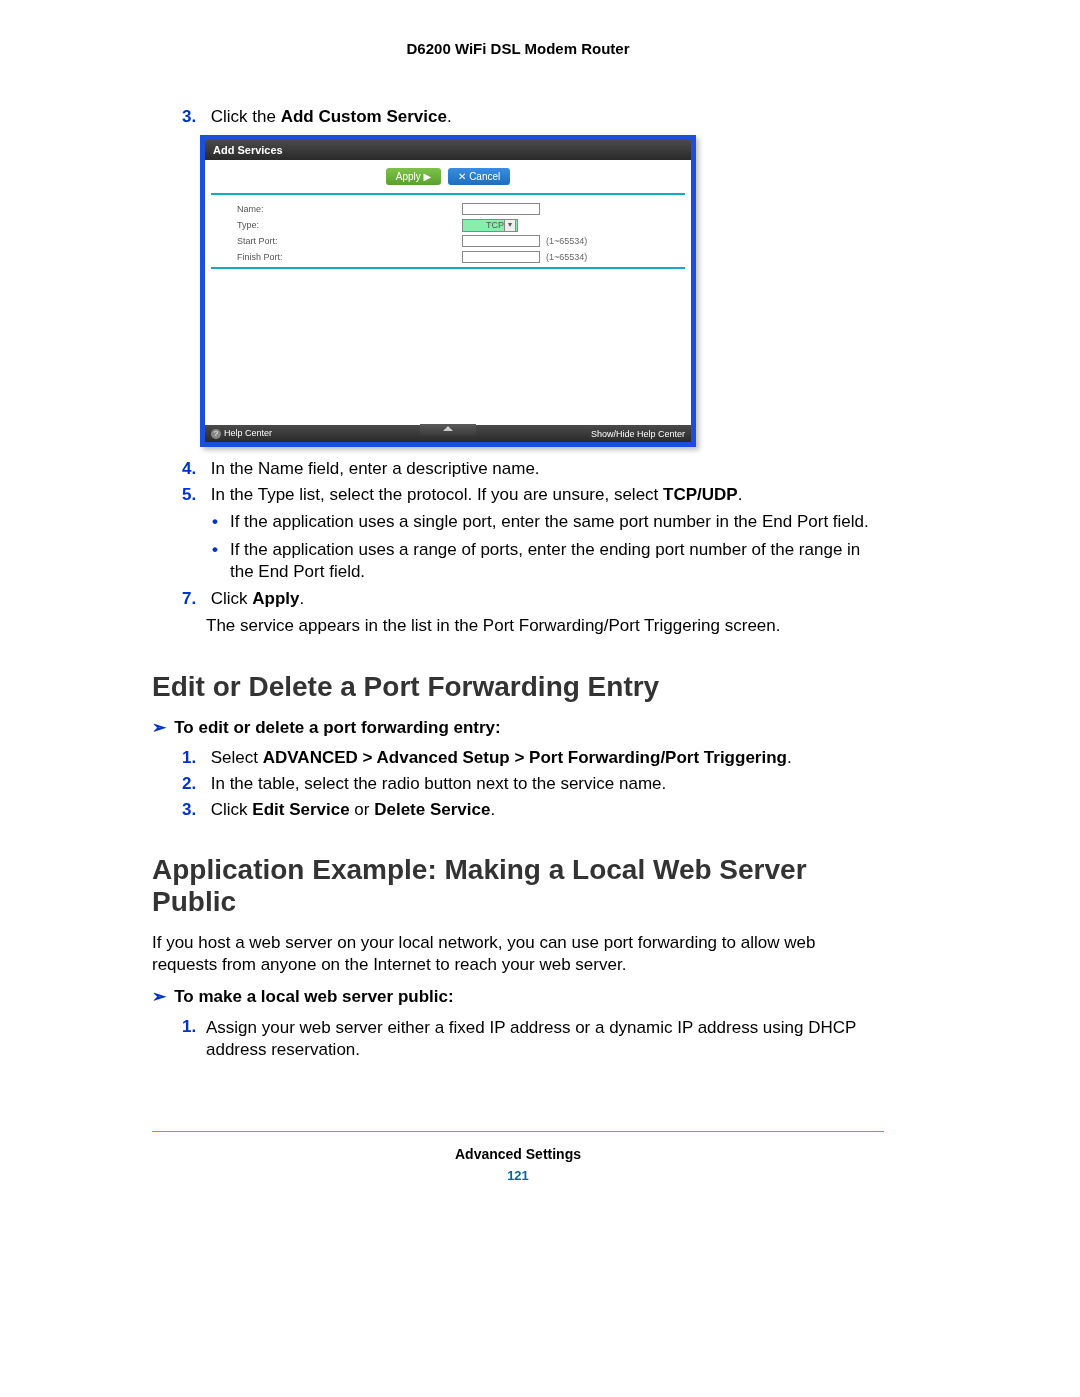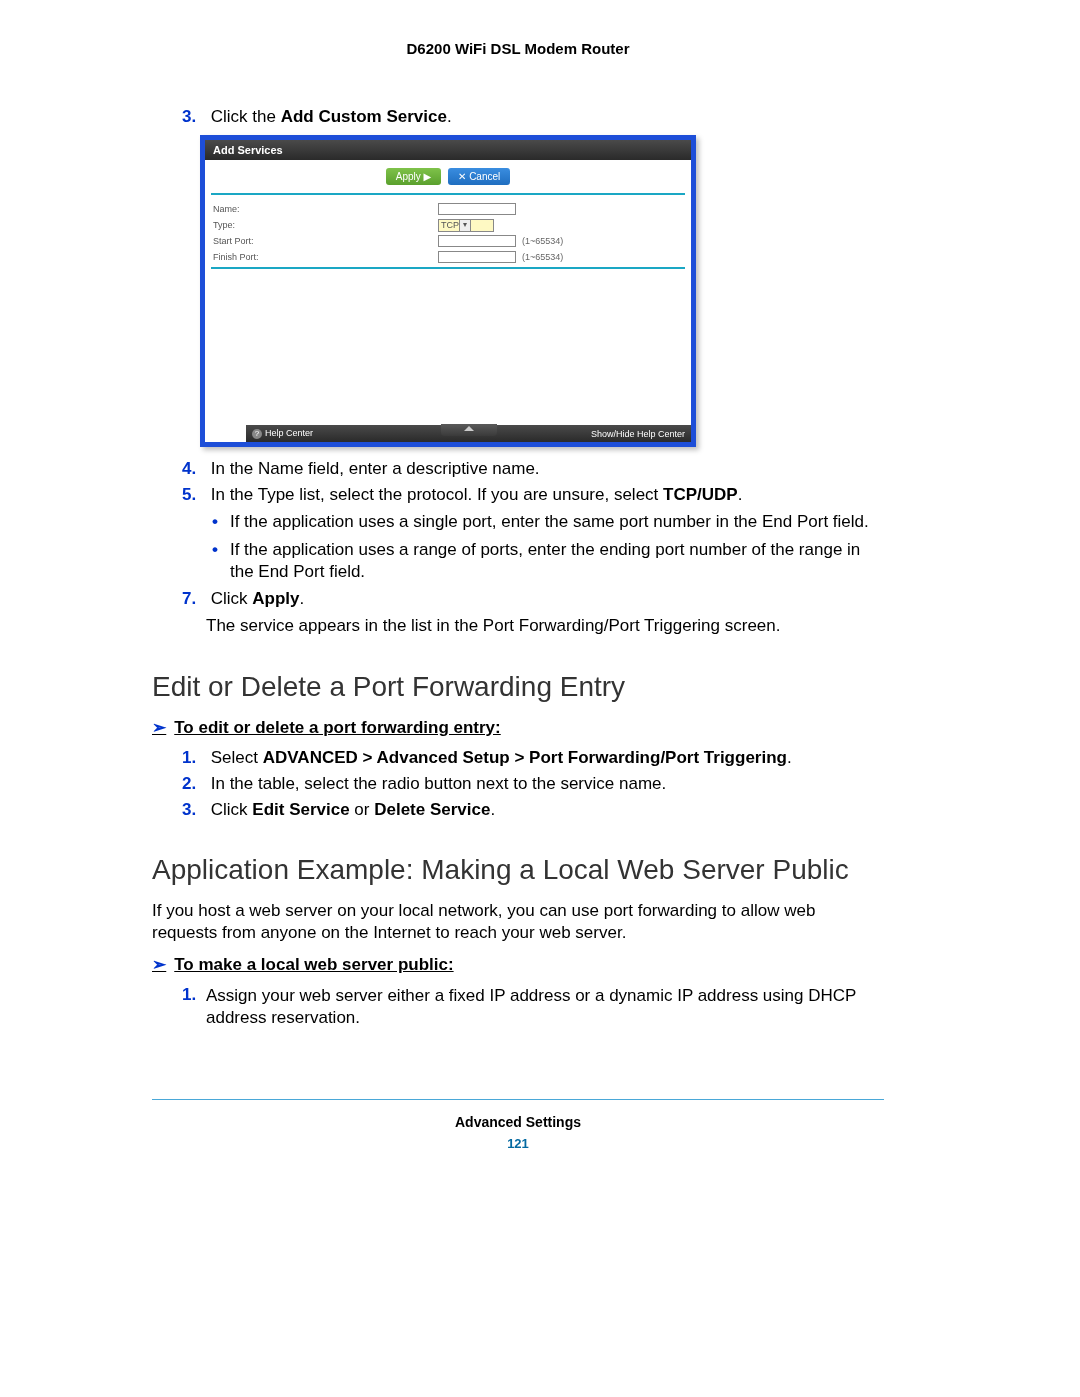--- a/index.html
+++ b/index.html
@@ -46,30 +46,29 @@
     line-height: 22px;
   }
   .bullet-text { flex: 1; line-height: 22px; }
   .followup {
     font-size: 17px;
     margin: 6px 0 6px 54px;
     line-height: 22px;
   }
   h2.section {
     font-family: "Trebuchet MS", "Lucida Sans", Arial, sans-serif;
-    font-weight: normal;
+    font-weight: bold;
     font-size: 28px;
     color: #333;
     margin: 34px 0 14px 0;
   }
   .task-line {
     font-size: 17px;
     font-weight: bold;
     margin: 10px 0 10px 0;
-    text-decoration: underline;
   }
   .task-arrow {
     color: #0033cc;
     margin-right: 8px;
   }
   .body-para {
     font-size: 17px;
     line-height: 22px;
     margin: 8px 0;
   }
@@ -109,46 +108,47 @@
   .btn-cancel { background: linear-gradient(#3a8de0, #1f6ec0); }
   .shot-divider {
     height: 2px;
     background: #1aa7c4;
     margin: 0 6px;
   }
   .shot-form {
     padding: 6px 8px 2px 8px;
     background: #fff;
     min-height: 60px;
+    margin-left: 24px;
   }
   .form-row {
     display: flex;
     align-items: center;
     height: 16px;
     font-size: 9px;
     color: #555;
   }
   .form-label { width: 225px; }
   .form-input {
     border: 1px solid #888;
     height: 12px;
     width: 78px;
     background: #fff;
     box-sizing: border-box;
   }
   .form-select {
     border: 1px solid #888;
     height: 13px;
     width: 56px;
-    background: #fef9c3;
+    background: #86efac;
     box-sizing: border-box;
     font-size: 9px;
     padding: 0 2px;
     display: flex;
-    justify-content: flex-start;
+    justify-content: flex-end;
     align-items: center;
   }
   .sel-arrow {
     border: 1px solid #888;
     width: 10px;
     height: 11px;
     text-align: center;
     line-height: 9px;
     font-size: 8px;
     background: #eee;
@@ -165,21 +165,20 @@
   }
   .shot-footer {
     background: linear-gradient(#4a4a4a, #2a2a2a);
     color: #fff;
     font-size: 9px;
     padding: 3px 6px;
     display: flex;
     justify-content: space-between;
     align-items: center;
     position: relative;
-    margin-left: 41px;
   }
   .shot-footer .help-icon {
     display: inline-block;
     width: 10px;
     height: 10px;
     border-radius: 50%;
     background: #888;
     color: #fff;
     text-align: center;
     line-height: 10px;

